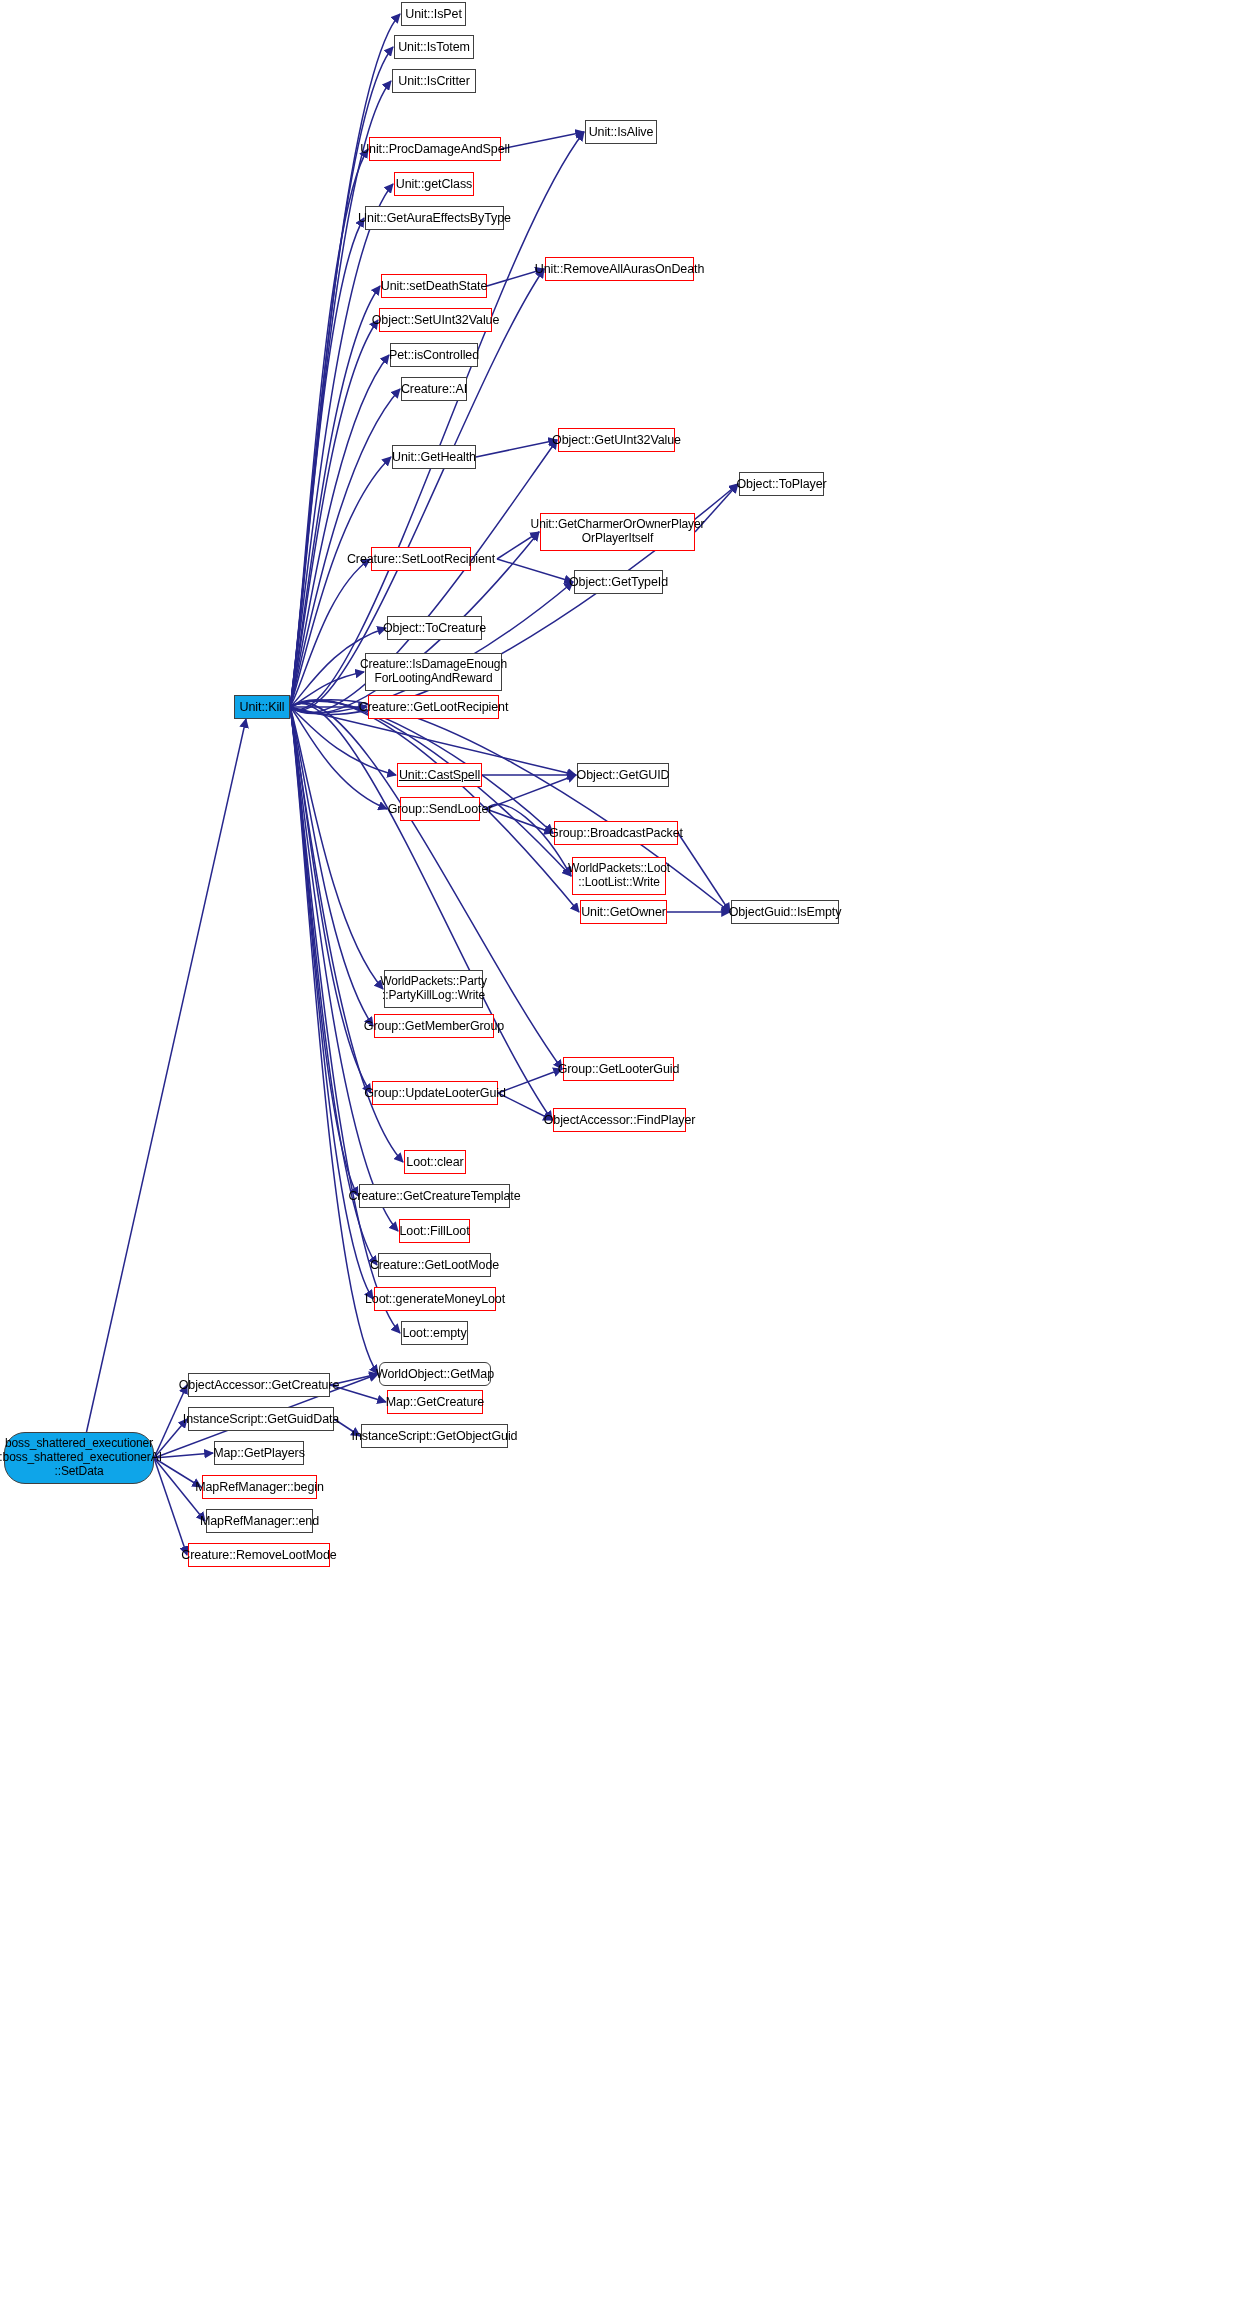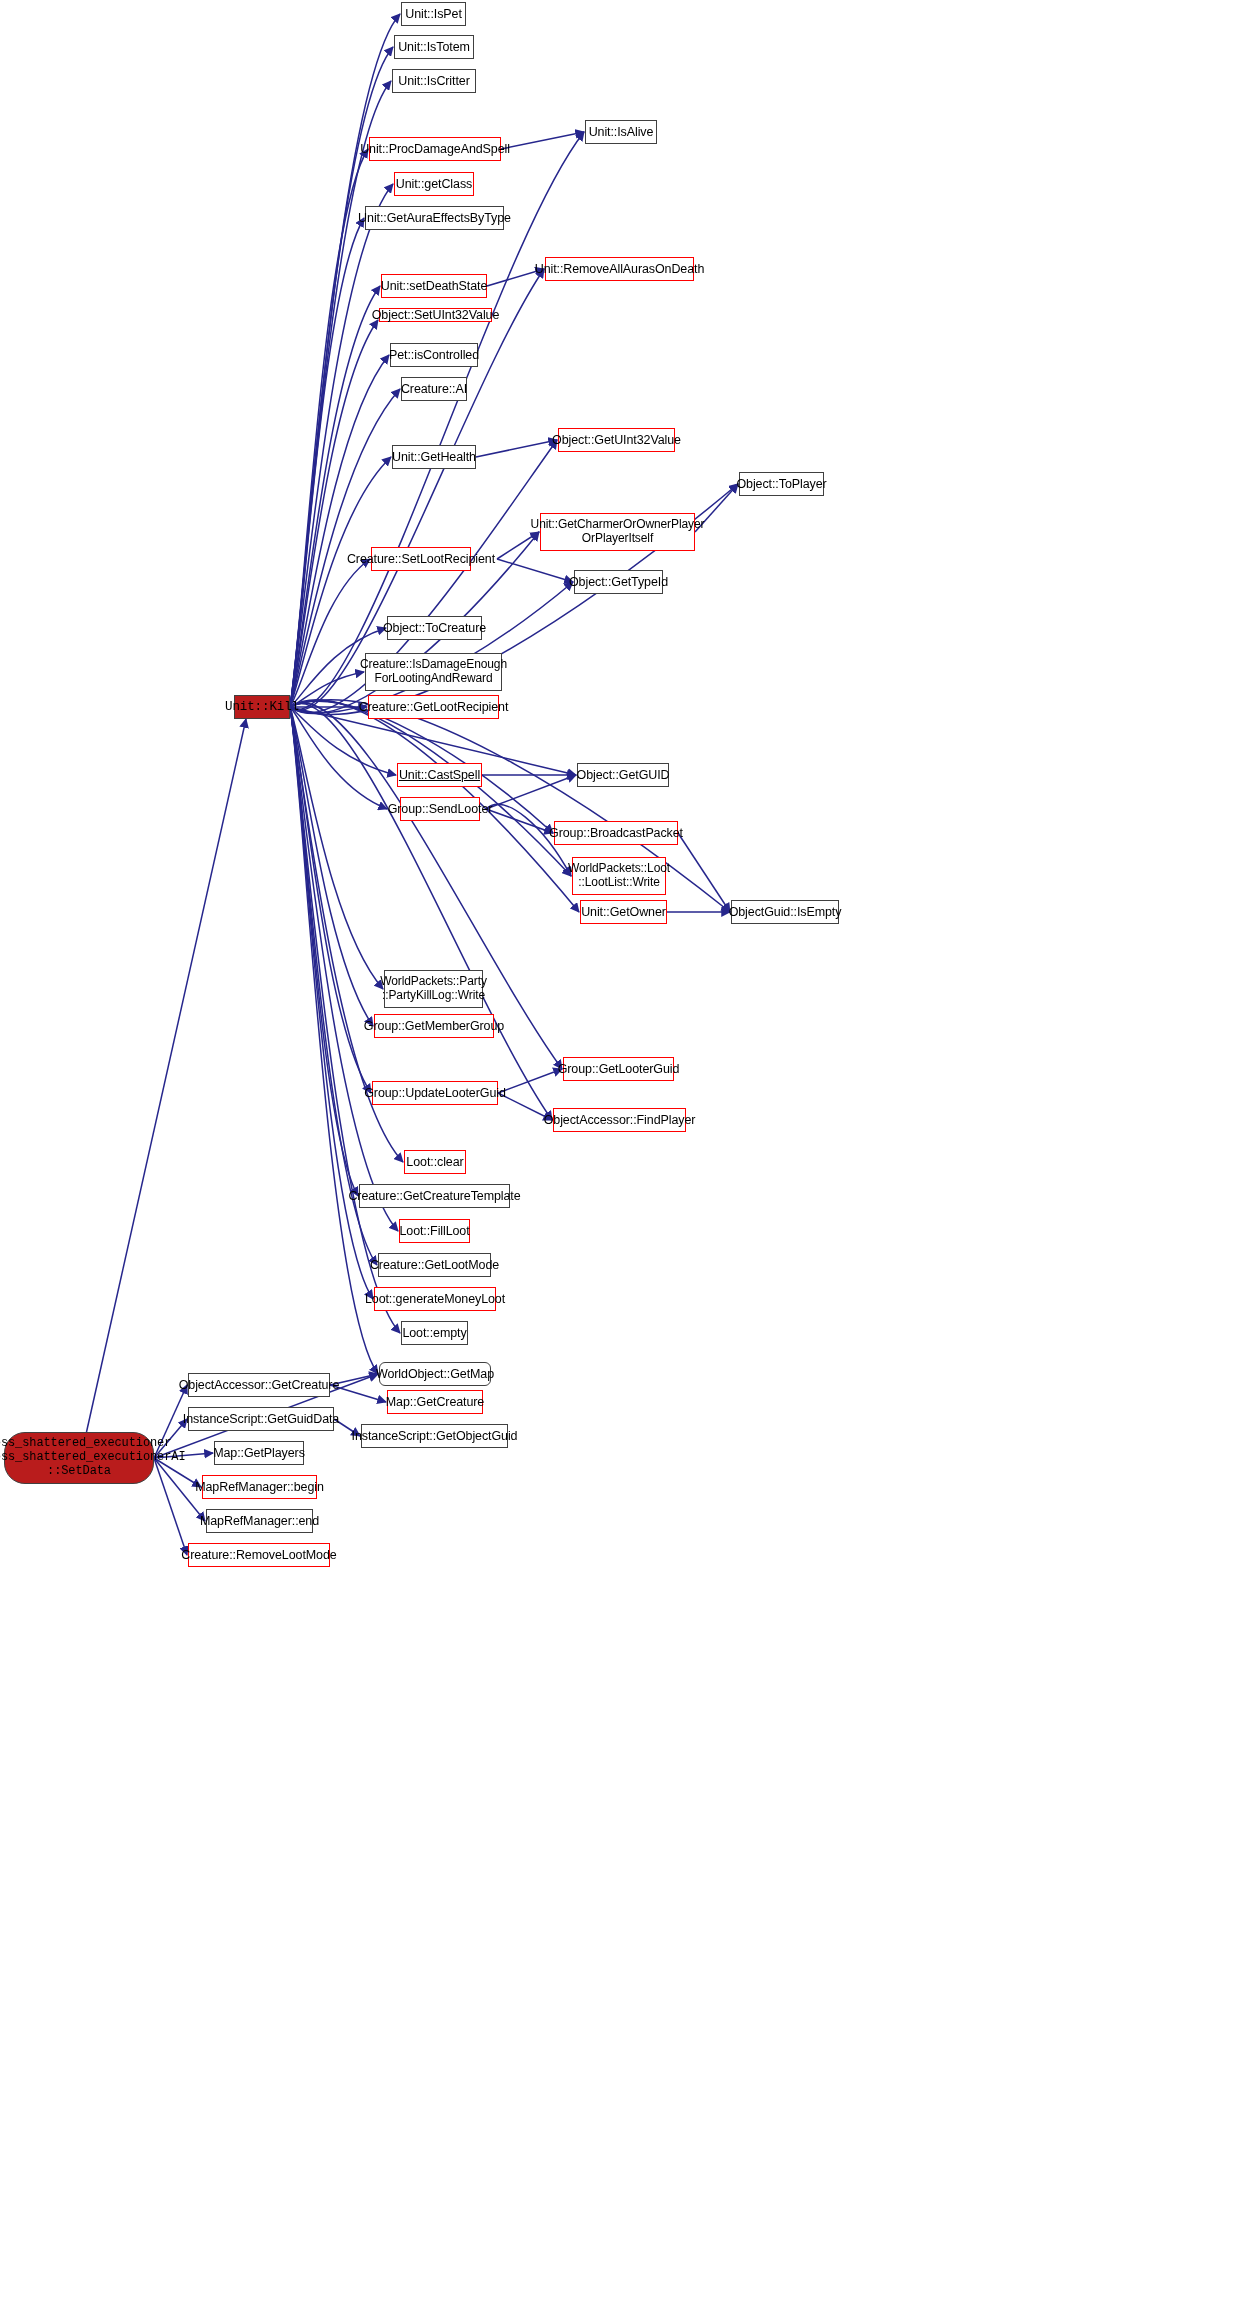--- a/index.html
+++ b/index.html
@@ -35,23 +35,22 @@
     font-size: 12.5px;
     line-height: 1.14;
     color: #000000;
     white-space: pre;
     letter-spacing: -0.1px;
   }
   .node.red {
     border-color: #ff0000;
   }
   .node.root {
-    background: #b91c1c;
+    background: #0ea5e9;
     border-color: #404040;
-    font-family: Liberation Mono, monospace;
   }
 </style>
 </head>
 <body>
 
 <div id="canvas">
 
   <svg id="edges" viewBox="0 0 1236 2324" width="1236" height="2324" xmlns="http://www.w3.org/2000/svg">
     <defs>
       <marker id="arw" viewBox="0 0 10 10" refX="9" refY="5" markerWidth="6.5" markerHeight="6.5" orient="auto-start-reverse">
@@ -130,21 +129,21 @@
   <div id="nodes">
       <div class="node" style="left: 401px; top: 2px; width: 65px; height: 24px;">Unit::IsPet</div>
       <div class="node" style="left: 394px; top: 35px; width: 80px; height: 24px;">Unit::IsTotem</div>
       <div class="node" style="left: 392px; top: 69px; width: 84px; height: 24px;">Unit::IsCritter</div>
       <div class="node" style="left: 585px; top: 120px; width: 72px; height: 24px;">Unit::IsAlive</div>
       <div class="node red" style="left: 369px; top: 137px; width: 132px; height: 24px;">Unit::ProcDamageAndSpell</div>
       <div class="node red" style="left: 394px; top: 172px; width: 80px; height: 24px;">Unit::getClass</div>
       <div class="node" style="left: 365px; top: 206px; width: 139px; height: 24px;">Unit::GetAuraEffectsByType</div>
       <div class="node red" style="left: 545px; top: 257px; width: 149px; height: 24px;">Unit::RemoveAllAurasOnDeath</div>
       <div class="node red" style="left: 381px; top: 274px; width: 106px; height: 24px;">Unit::setDeathState</div>
-      <div class="node red" style="left: 379px; top: 308px; width: 113px; height: 14px;">Object::SetUInt32Value</div>
+      <div class="node red" style="left: 379px; top: 308px; width: 113px; height: 24px;">Object::SetUInt32Value</div>
       <div class="node" style="left: 390px; top: 343px; width: 88px; height: 24px;">Pet::isControlled</div>
       <div class="node" style="left: 401px; top: 377px; width: 66px; height: 24px;">Creature::AI</div>
       <div class="node red" style="left: 558px; top: 428px; width: 117px; height: 24px;">Object::GetUInt32Value</div>
       <div class="node" style="left: 392px; top: 445px; width: 84px; height: 24px;">Unit::GetHealth</div>
       <div class="node" style="left: 739px; top: 472px; width: 85px; height: 24px;">Object::ToPlayer</div>
       <div class="node red" style="left: 540px; top: 513px; width: 155px; height: 38px; font-size: 12px;">Unit::GetCharmerOrOwnerPlayer
 OrPlayerItself</div>
       <div class="node red" style="left: 371px; top: 547px; width: 100px; height: 24px;">Creature::SetLootRecipient</div>
       <div class="node" style="left: 574px; top: 570px; width: 89px; height: 24px;">Object::GetTypeId</div>
       <div class="node" style="left: 387px; top: 616px; width: 95px; height: 24px;">Object::ToCreature</div>

